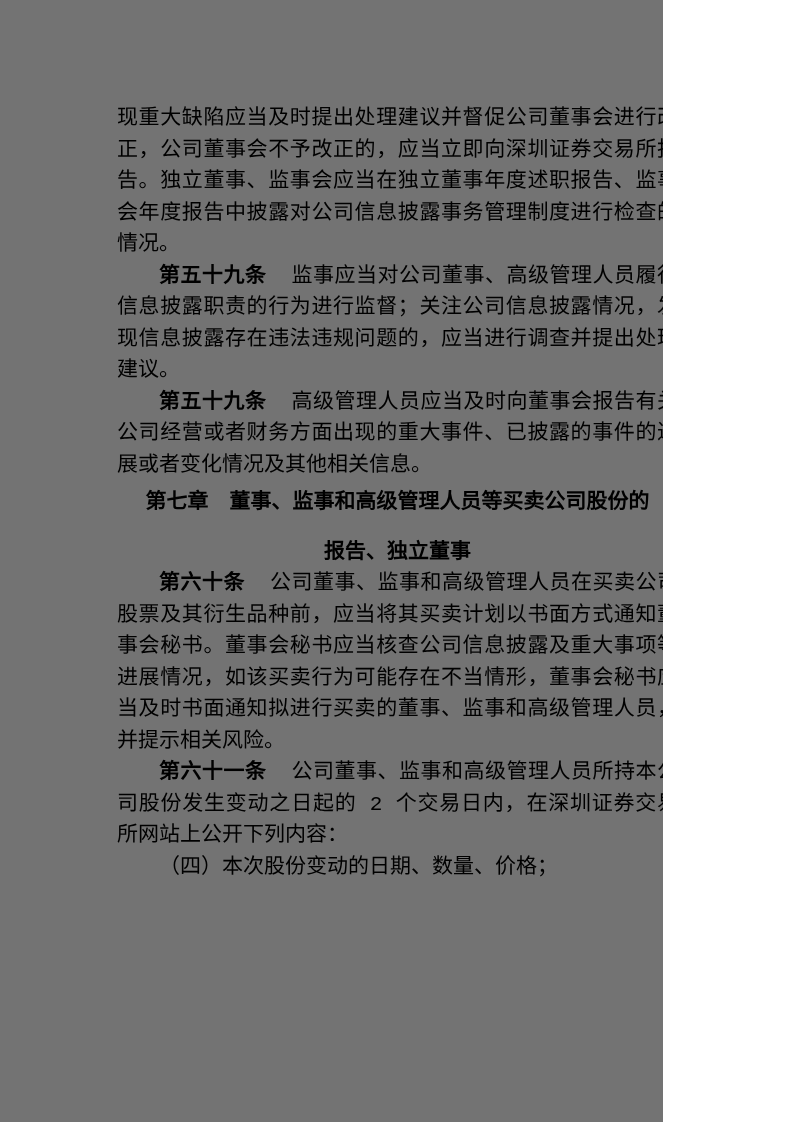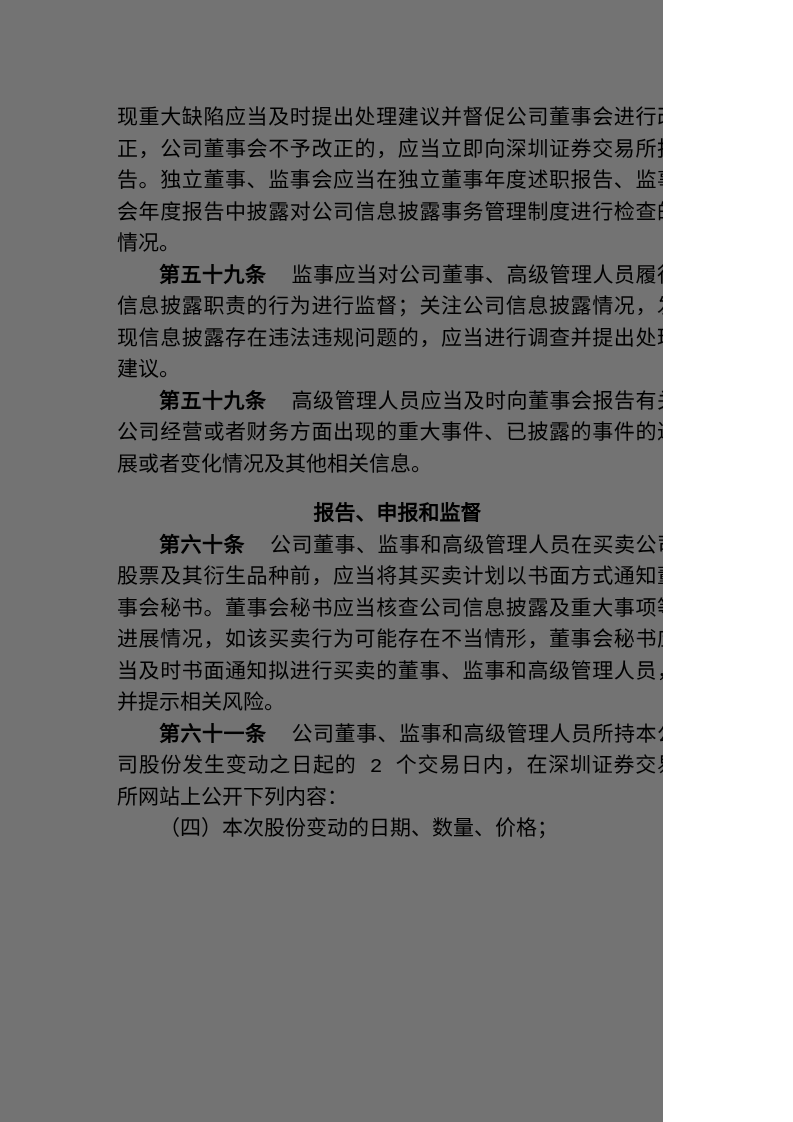--- a/index.html
+++ b/index.html
@@ -48,18 +48,19 @@
   }
 </style>
 </head>
 <body>
 
 <div class="page">
   <article class="doc-body">
       <p class="para noindent"><span>现重大缺陷应当及时提出处理建议并督促公司董事会进行改正，公司董事会不予改正的，应当立即向深圳证券交易所报告。独立董事、监事会应当在独立董事年度述职报告、监事会年度报告中披露对公司信息披露事务管理制度进行检查的情况。</span></p>
       <p class="para"><b class="term">第五十九条</b><span>监事应当对公司董事、高级管理人员履行信息披露职责的行为进行监督；关注公司信息披露情况，发现信息披露存在违法违规问题的，应当进行调查并提出处理建议。</span></p>
       <p class="para"><b class="term">第五十九条</b><span>高级管理人员应当及时向董事会报告有关公司经营或者财务方面出现的重大事件、已披露的事件的进展或者变化情况及其他相关信息。</span></p>
-      <p class="heading second"><span>报告、申报和监督</span></p>
+      <p class="heading"><span>第七章　董事、监事和高级管理人员等买卖公司股份的</span></p>
+      <p class="heading second"><span>报告、独立董事</span></p>
       <p class="para"><b class="term">第六十条</b><span>公司董事、监事和高级管理人员在买卖公司股票及其衍生品种前，应当将其买卖计划以书面方式通知董事会秘书。董事会秘书应当核查公司信息披露及重大事项等进展情况，如该买卖行为可能存在不当情形，董事会秘书应当及时书面通知拟进行买卖的董事、监事和高级管理人员，并提示相关风险。</span></p>
       <p class="para"><b class="term">第六十一条</b><span>公司董事、监事和高级管理人员所持本公司股份发生变动之日起的 2 个交易日内，在深圳证券交易所网站上公开下列内容：</span></p>
       <p class="para"><span>（四）本次股份变动的日期、数量、价格；</span></p>
     </article>
 </div>
 
 </body></html>

